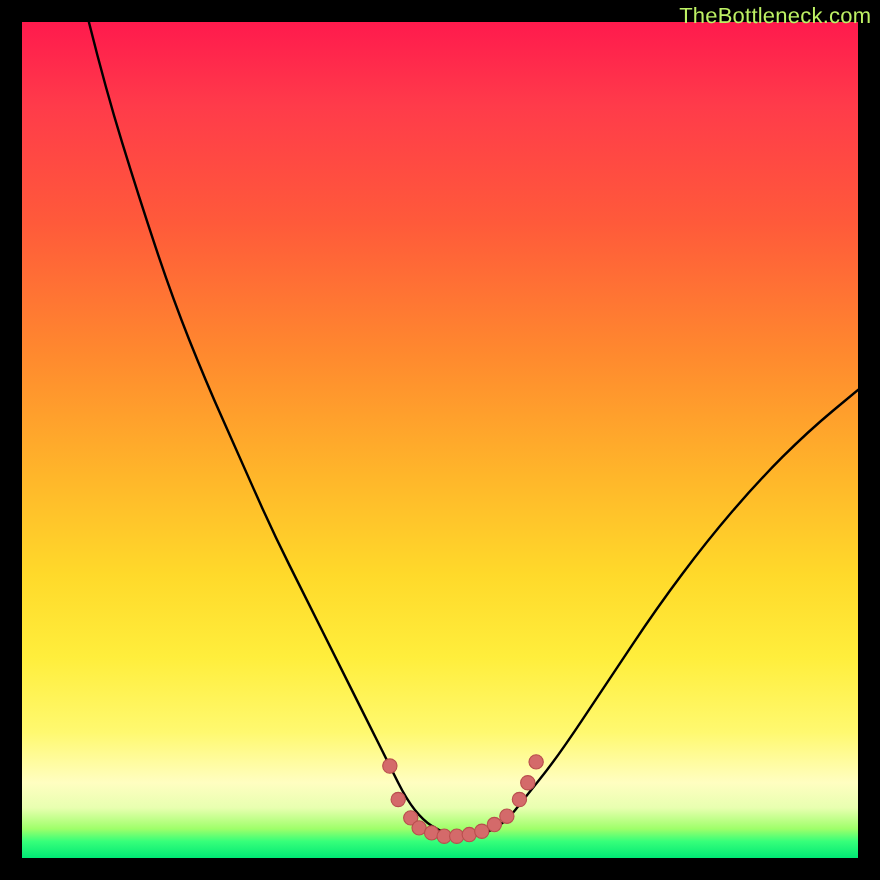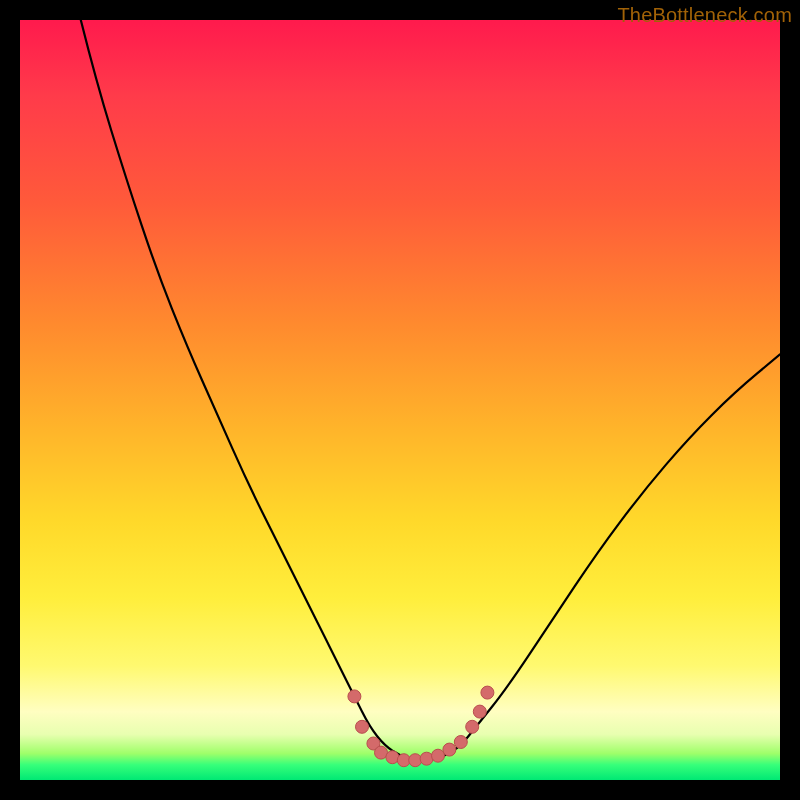--- a/index.html
+++ b/index.html
@@ -38,21 +38,21 @@
       #e8ffb0 94%,
       #9fff6a 96.5%,
       #37ff7a 98%,
       #00e874 100%
     );
   }
   .watermark {
     position: absolute;
     top: 4px;
     right: 8px;
-    color: #a16207;
+    color: #bef264;
     font-size: 20px;
     font-weight: 400;
     letter-spacing: 0.2px;
     user-select: none;
   }
   svg.curve {
     position: absolute;
     left: 0;
     top: 0;
     width: 760px;

